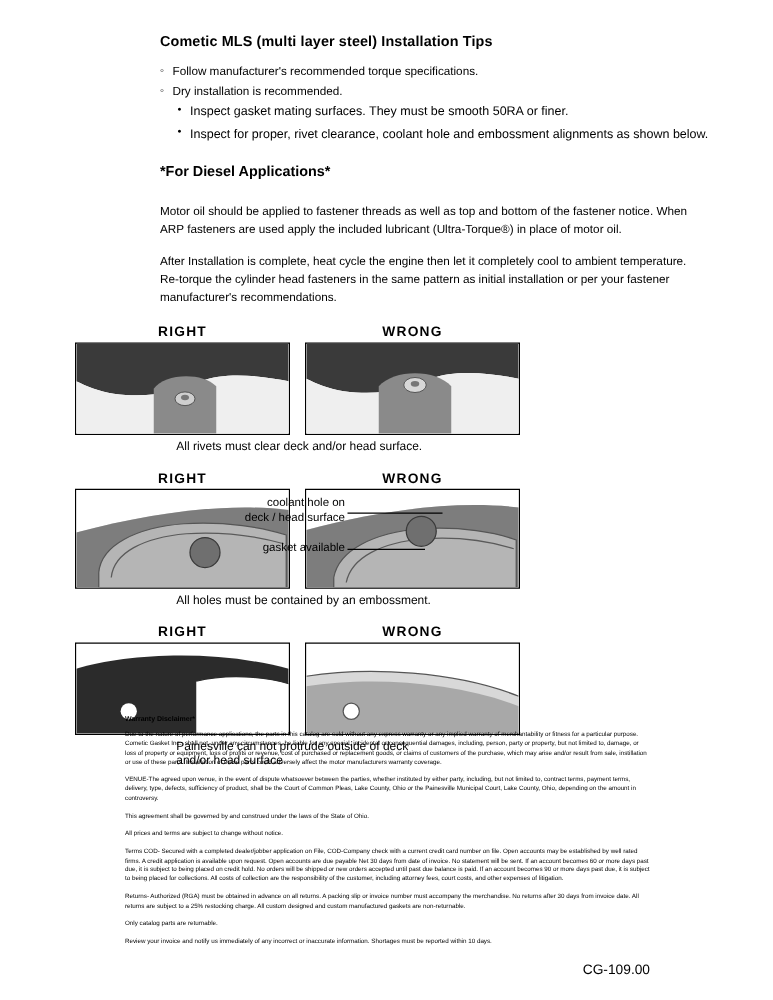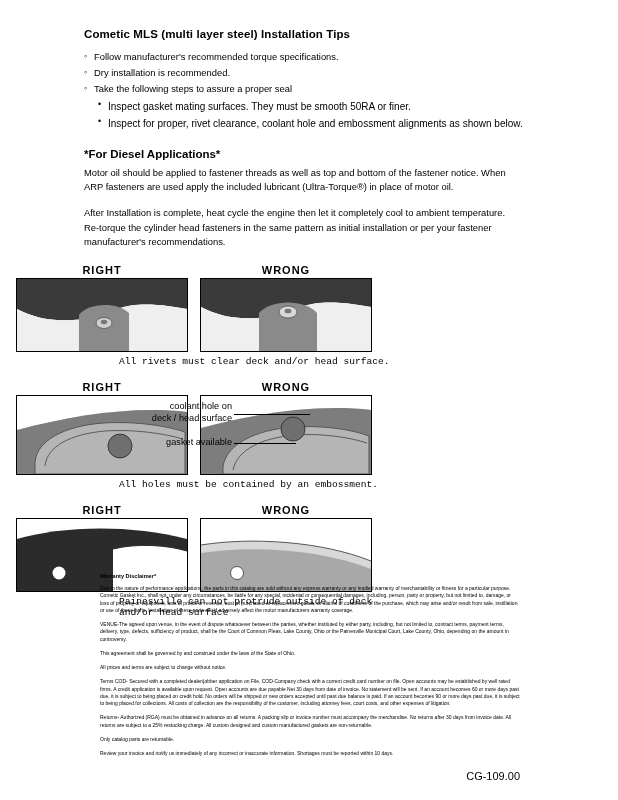--- a/index.html
+++ b/index.html
@@ -14,21 +14,21 @@
     color: #000000;
     position: relative;
     overflow: hidden;
   }
   .page {
     position: absolute;
     left: 0; top: 0;
     width: 618px;
     height: 800px;
     box-sizing: border-box;
-    padding: 28px 40px 10px 16px;
+    padding: 28px 40px 10px 60px;
   }
   h1.title {
     font-size: 11.5px;
     font-weight: bold;
     margin: 0 0 9px 68px;
     letter-spacing: 0.1px;
   }
   ul.tips {
     list-style: none;
     margin: 0 0 0 68px;
@@ -61,21 +61,21 @@
   ul.subtips > li::before {
     content: "\2022";
     position: absolute;
     left: 0;
     top: -1px;
     font-size: 9px;
   }
   h2.subtitle {
     font-size: 11.5px;
     font-weight: bold;
-    margin: 16px 0 6px 68px;
+    margin: 16px 0 18px 68px;
   }
   p.body {
     font-size: 9.4px;
     line-height: 1.55;
     margin: 0 0 11px 68px;
     max-width: 438px;
   }
   
   .figures {
     margin: 14px 0 0 0;
@@ -108,21 +108,20 @@
     height: 80px;
   }
   .figcaption {
     font-size: 9.6px;
     margin: 4px 0 0 0;
     text-align: left;
   }
   .capwrap {
     width: 356px;
     margin: 0 auto;
-    font-family: Liberation Mono, monospace;
   }
   
   .annot {
     position: absolute;
     font-size: 9.2px;
     text-align: right;
     line-height: 1.3;
   }
   .leader {
     position: absolute;
@@ -161,21 +160,20 @@
 </head>
 <body>
 
 <div class="page">
 
   <h1 class="title">Cometic MLS (multi layer steel) Installation Tips</h1>
 
   <ul class="tips">
     <li>Follow manufacturer's recommended torque specifications.</li>
     <li>Dry installation is recommended.</li>
-    <li>Take the following steps to assure a proper seal</li>
   </ul>
   <ul class="subtips" style="margin-left:68px;">
     <li>Inspect gasket mating surfaces.  They must be smooth 50RA or finer.</li>
     <li>Inspect for proper, rivet clearance, coolant hole and embossment alignments as shown below.</li>
   </ul>
 
   <h2 class="subtitle">*For Diesel Applications*</h2>
   <p class="body">Motor oil should be applied to fastener threads as well as top and bottom of the fastener notice. When ARP fasteners are used apply the included lubricant (Ultra-Torque®) in place of motor oil.</p>
   <p class="body">After Installation is complete, heat cycle the engine then let it completely cool to ambient temperature. Re-torque the cylinder head fasteners in the same pattern as initial installation or per your fastener manufacturer's recommendations.</p>
 

